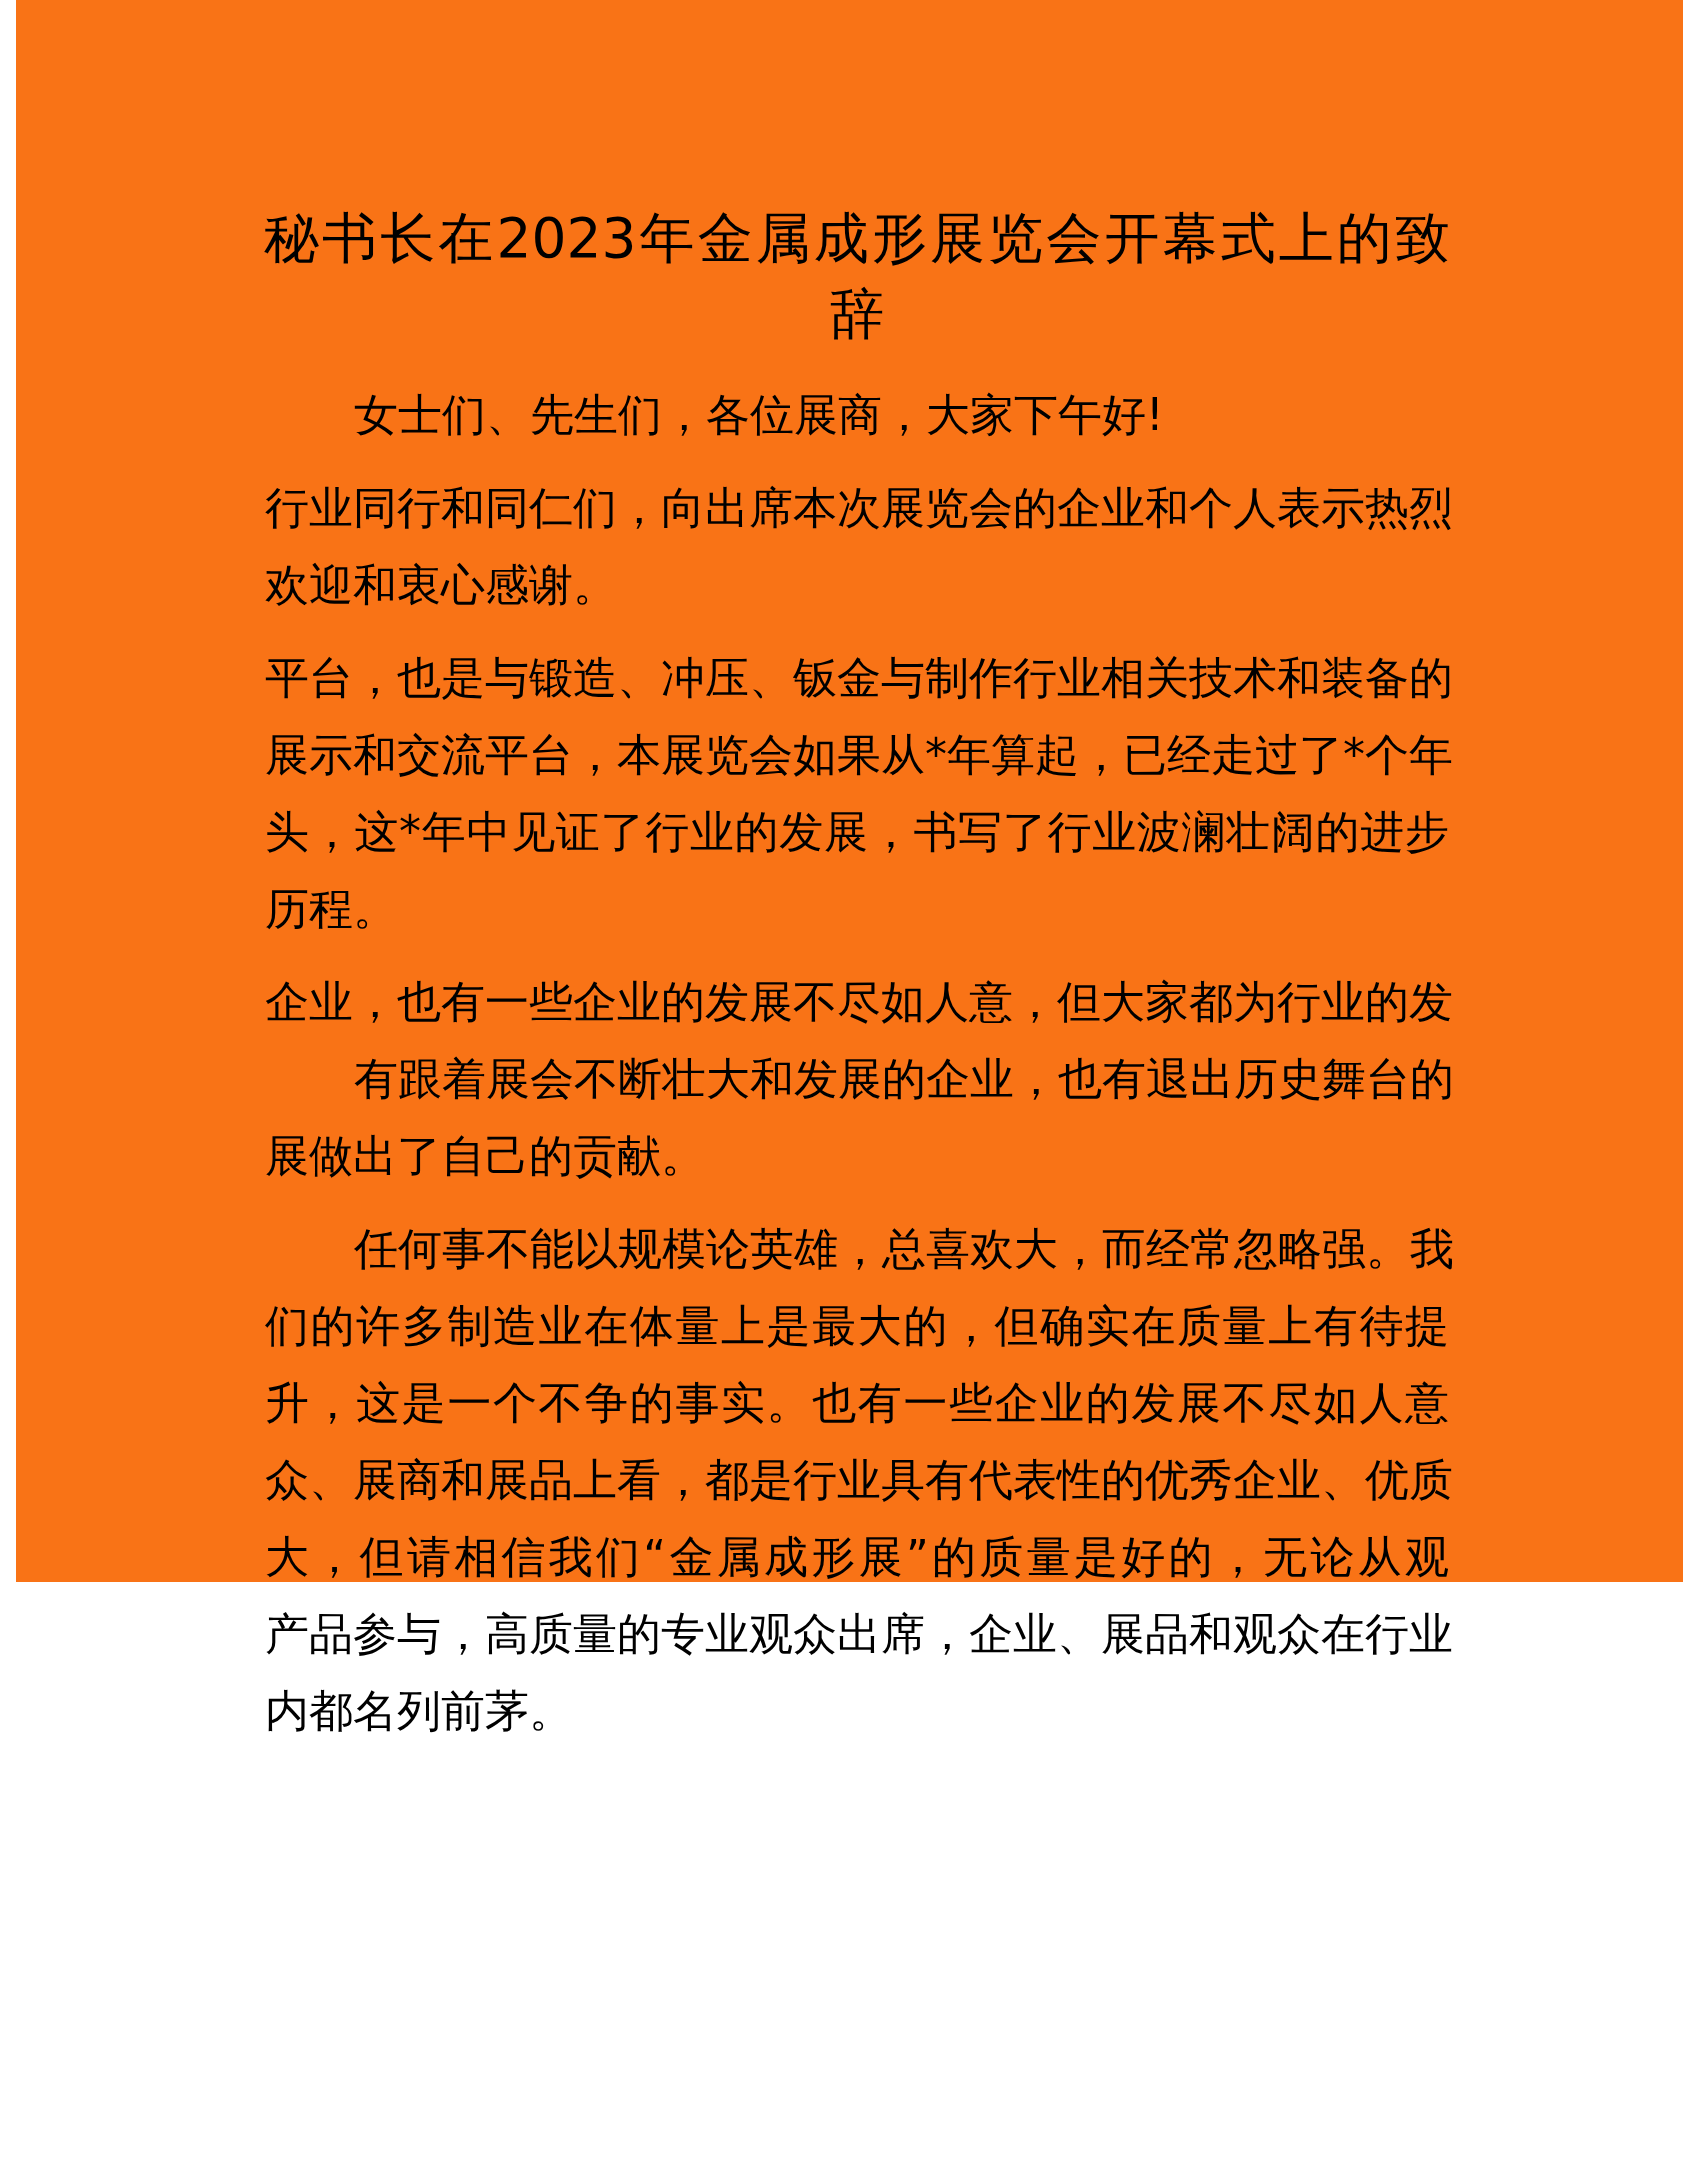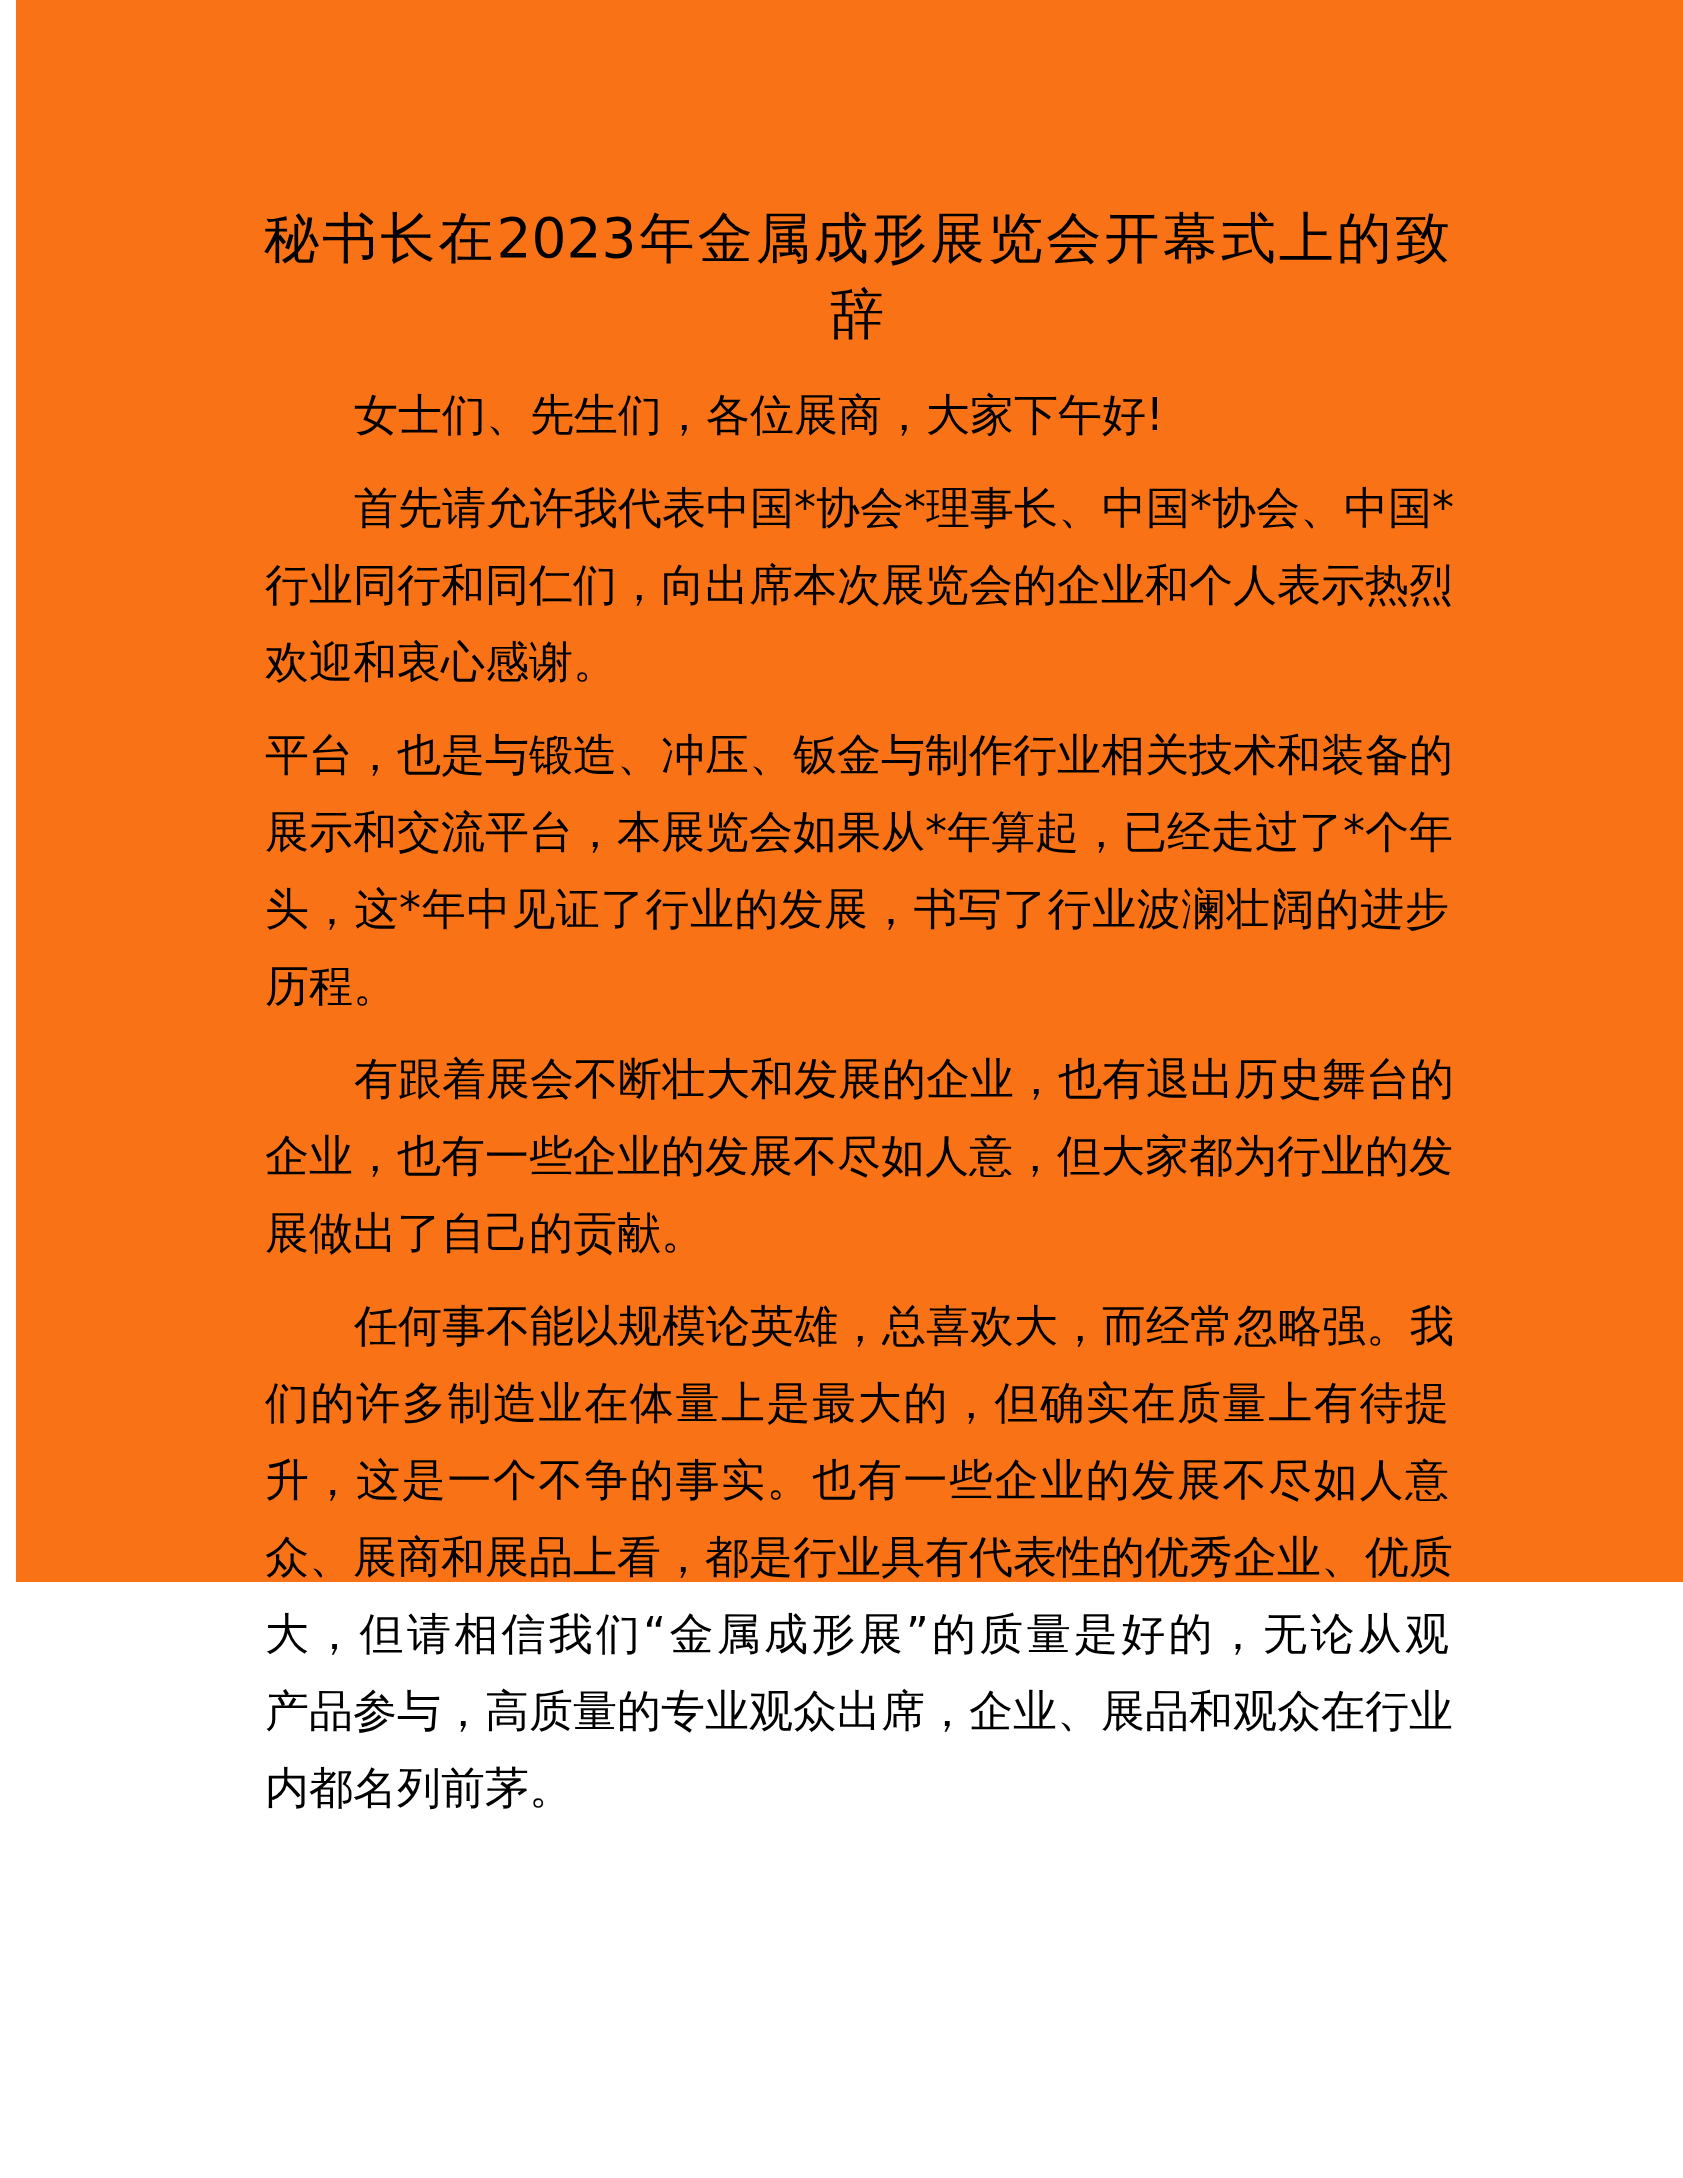--- a/index.html
+++ b/index.html
@@ -79,35 +79,34 @@
     <span class="title-line">辞</span>
   </h1>
 
   <div class="body">
 
     <p class="para">
       <span class="line indent last">女士们、先生们，各位展商，大家下午好!</span>
     </p>
 
     <p class="para">
-      <span class="line indent">首先请允许我代表中国*协会*理事长、中国*协会、中国*</span>
       <span class="line">行业同行和同仁们，向出席本次展览会的企业和个人表示热烈</span>
       <span class="line last">欢迎和衷心感谢。</span>
     </p>
 
     <p class="para">
       <span class="line">平台，也是与锻造、冲压、钣金与制作行业相关技术和装备的</span>
       <span class="line">展示和交流平台，本展览会如果从*年算起，已经走过了*个年</span>
       <span class="line">头，这*年中见证了行业的发展，书写了行业波澜壮阔的进步</span>
       <span class="line last">历程。</span>
     </p>
 
     <p class="para">
+      <span class="line">企业，也有一些企业的发展不尽如人意，但大家都为行业的发</span>
       <span class="line indent">有跟着展会不断壮大和发展的企业，也有退出历史舞台的</span>
-      <span class="line">企业，也有一些企业的发展不尽如人意，但大家都为行业的发</span>
       <span class="line last">展做出了自己的贡献。</span>
     </p>
 
     <p class="para">
       <span class="line indent">任何事不能以规模论英雄，总喜欢大，而经常忽略强。我</span>
       <span class="line">们的许多制造业在体量上是最大的，但确实在质量上有待提</span>
       <span class="line">升，这是一个不争的事实。也有一些企业的发展不尽如人意</span>
       <span class="line">众、展商和展品上看，都是行业具有代表性的优秀企业、优质</span>
       <span class="line">大，但请相信我们“金属成形展”的质量是好的，无论从观</span>
       <span class="line">产品参与，高质量的专业观众出席，企业、展品和观众在行业</span>

